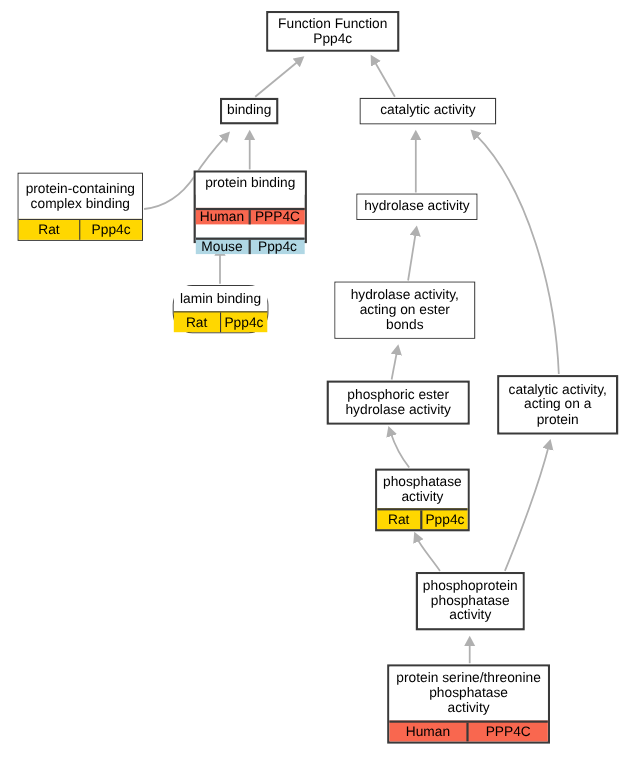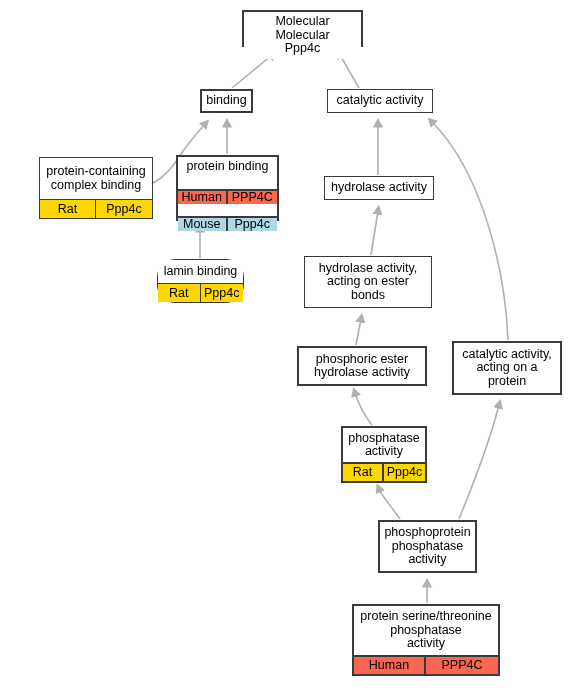--- a/index.html
+++ b/index.html
@@ -105,30 +105,30 @@
         <path d="M 356 345 L 361 319" fill="none" stroke="#b0b0b0" stroke-width="1.6" marker-end="url(#arrowhead)"></path>
         <path d="M 372 425 C 364 415 358 402 355 393" fill="none" stroke="#b0b0b0" stroke-width="1.6" marker-end="url(#arrowhead)"></path>
         <path d="M 400 519 C 390 505 382 496 379 489" fill="none" stroke="#b0b0b0" stroke-width="1.6" marker-end="url(#arrowhead)"></path>
         <path d="M 459 519 C 475 480 490 440 499 405" fill="none" stroke="#b0b0b0" stroke-width="1.6" marker-end="url(#arrowhead)"></path>
         <path d="M 427 603 L 427 584" fill="none" stroke="#b0b0b0" stroke-width="1.6" marker-end="url(#arrowhead)"></path>
       </g>
   </svg>
 
   <div id="node-layer">
       <div class="node" style="left: 242px; top: 10px; width: 121px; height: 37px;">
-        <div class="node-title">Molecular Molecular
+        <div class="node-title">Function Function
 Ppp4c</div>
       </div>
       <div class="node" style="left: 200px; top: 89px; width: 53px; height: 24px;">
         <div class="node-title">binding</div>
       </div>
-      <div class="node thin" style="left: 327px; top: 89px; width: 106px; height: 24px;">
+      <div class="node thin" style="left: 327px; top: 89px; width: 124px; height: 24px;">
         <div class="node-title">catalytic activity</div>
       </div>
-      <div class="node thin" style="left: 16px; top: 157px; width: 114px; height: 62px; margin-left: 23px;">
+      <div class="node thin" style="left: 16px; top: 157px; width: 114px; height: 62px;">
         <div class="node-title">protein-containing
 complex binding</div>
         <div class="anno-row sp-yellow">
           <div class="anno-cell left">Rat</div>
           <div class="anno-cell">Ppp4c</div>
         </div>
       </div>
       <div class="node" style="left: 176px; top: 155px; width: 103px; height: 66px; gap: 12px;">
         <div class="node-title">protein binding</div>
         <div class="anno-row sp-red">

